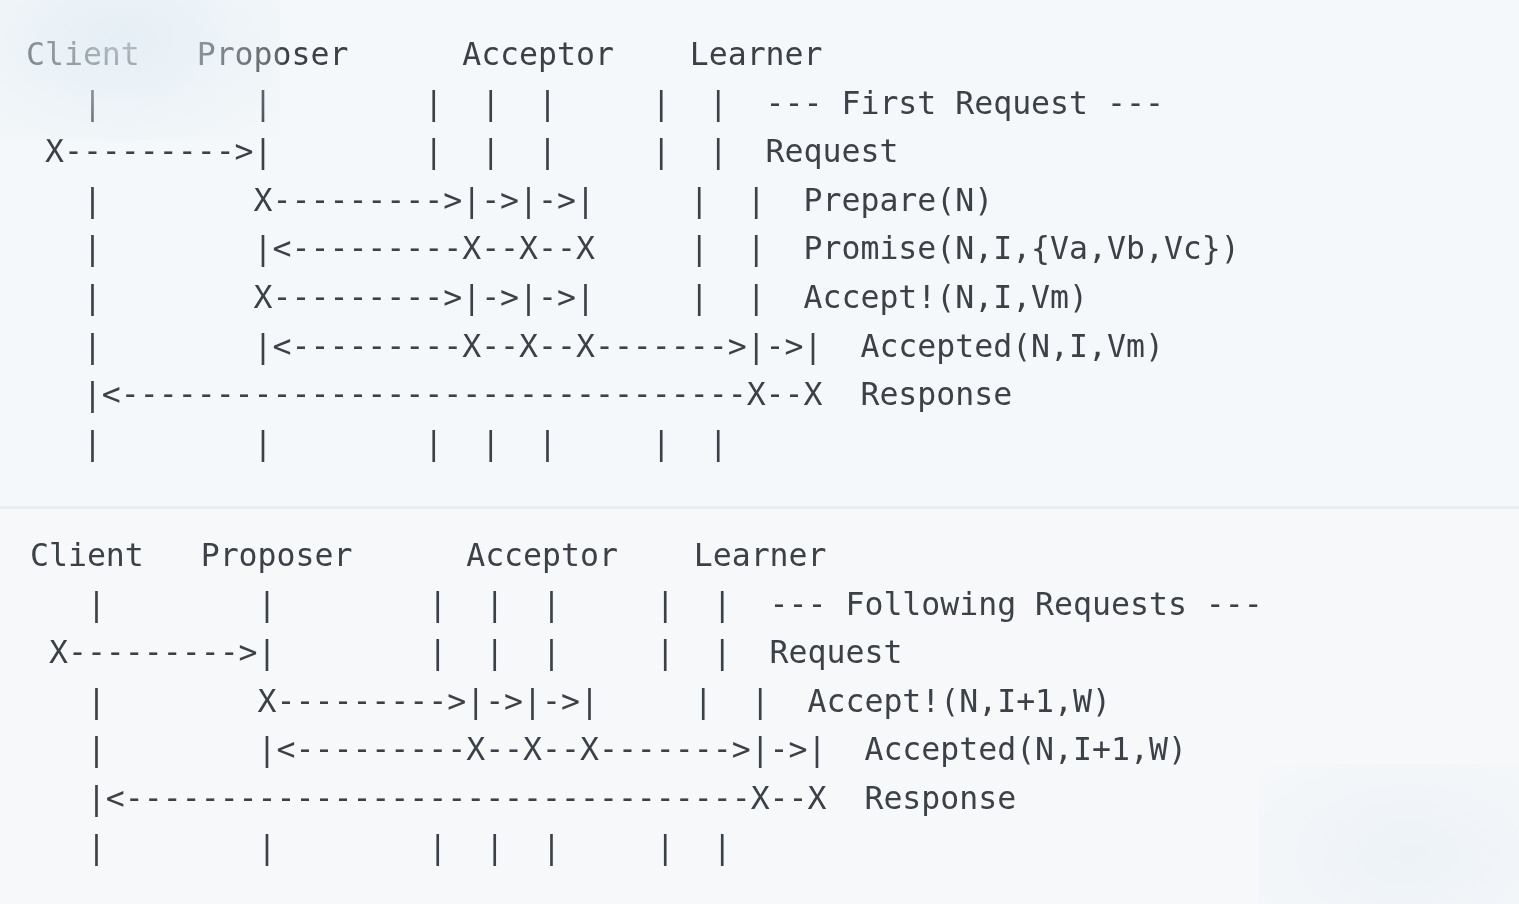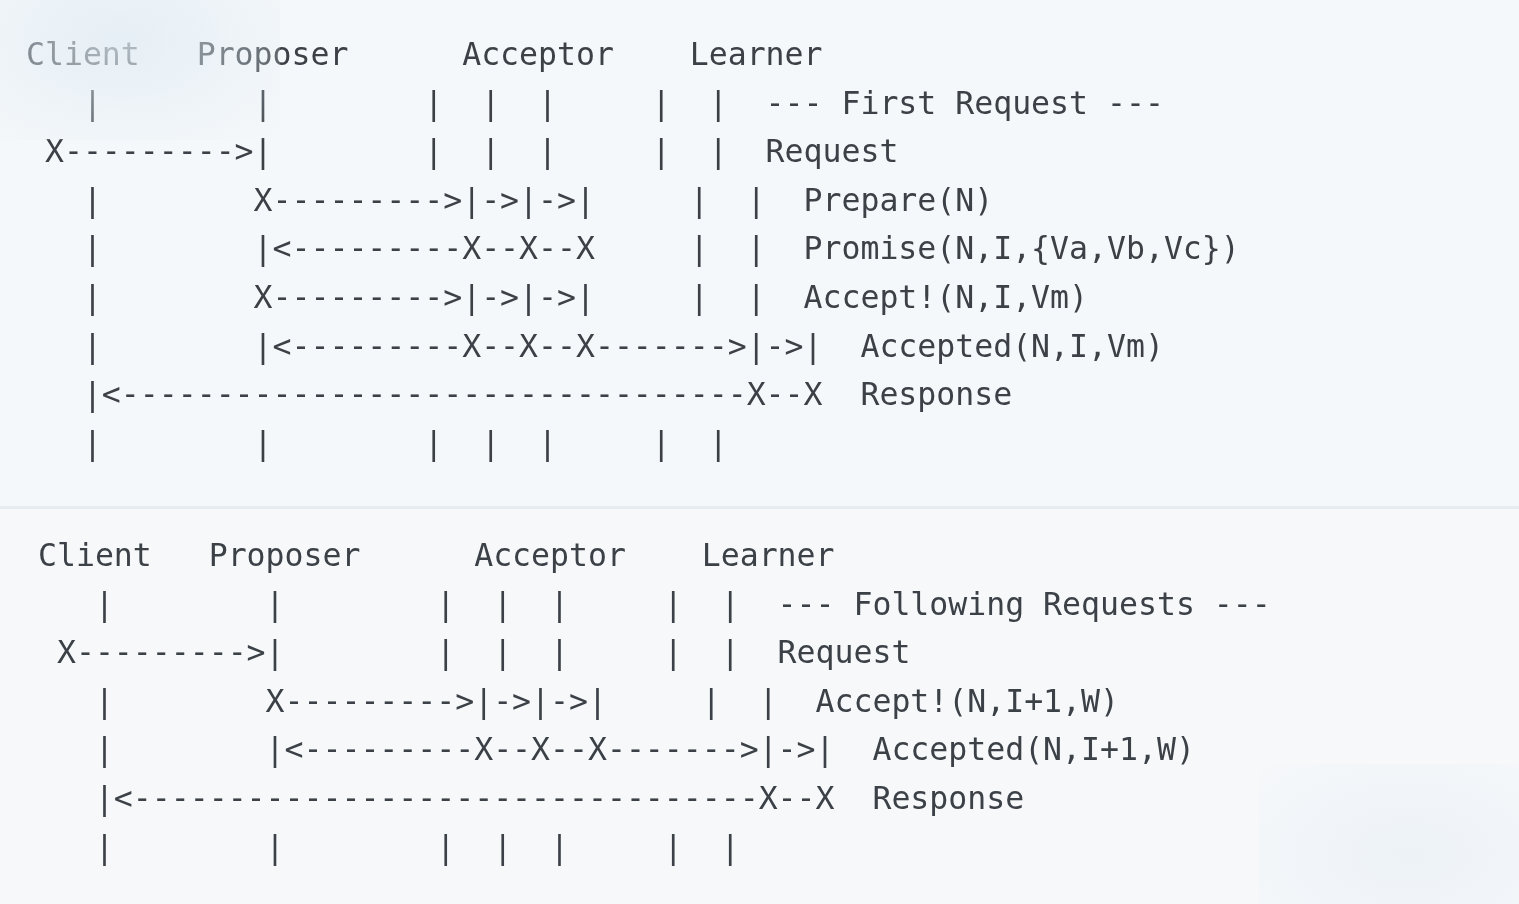--- a/index.html
+++ b/index.html
@@ -33,21 +33,21 @@
     padding: 30px 0 0 0;
   }
   .block-divider {
     height: 3px;
     width: 100%;
     background: #e7ecf0;
   }
   .block-second {
     height: 395px;
     background: #f6f8fa;
-    padding: 22px 0 0 12px;
+    padding: 22px 0 0 4px;
   }
   pre.ascii {
     margin: 0;
     padding: 0;
     font-family: "DejaVu Sans Mono", "Liberation Mono", monospace;
     font-size: 31.5px;
     line-height: 48.6px;
     letter-spacing: 0px;
     color: #3b4147;
     white-space: pre;

